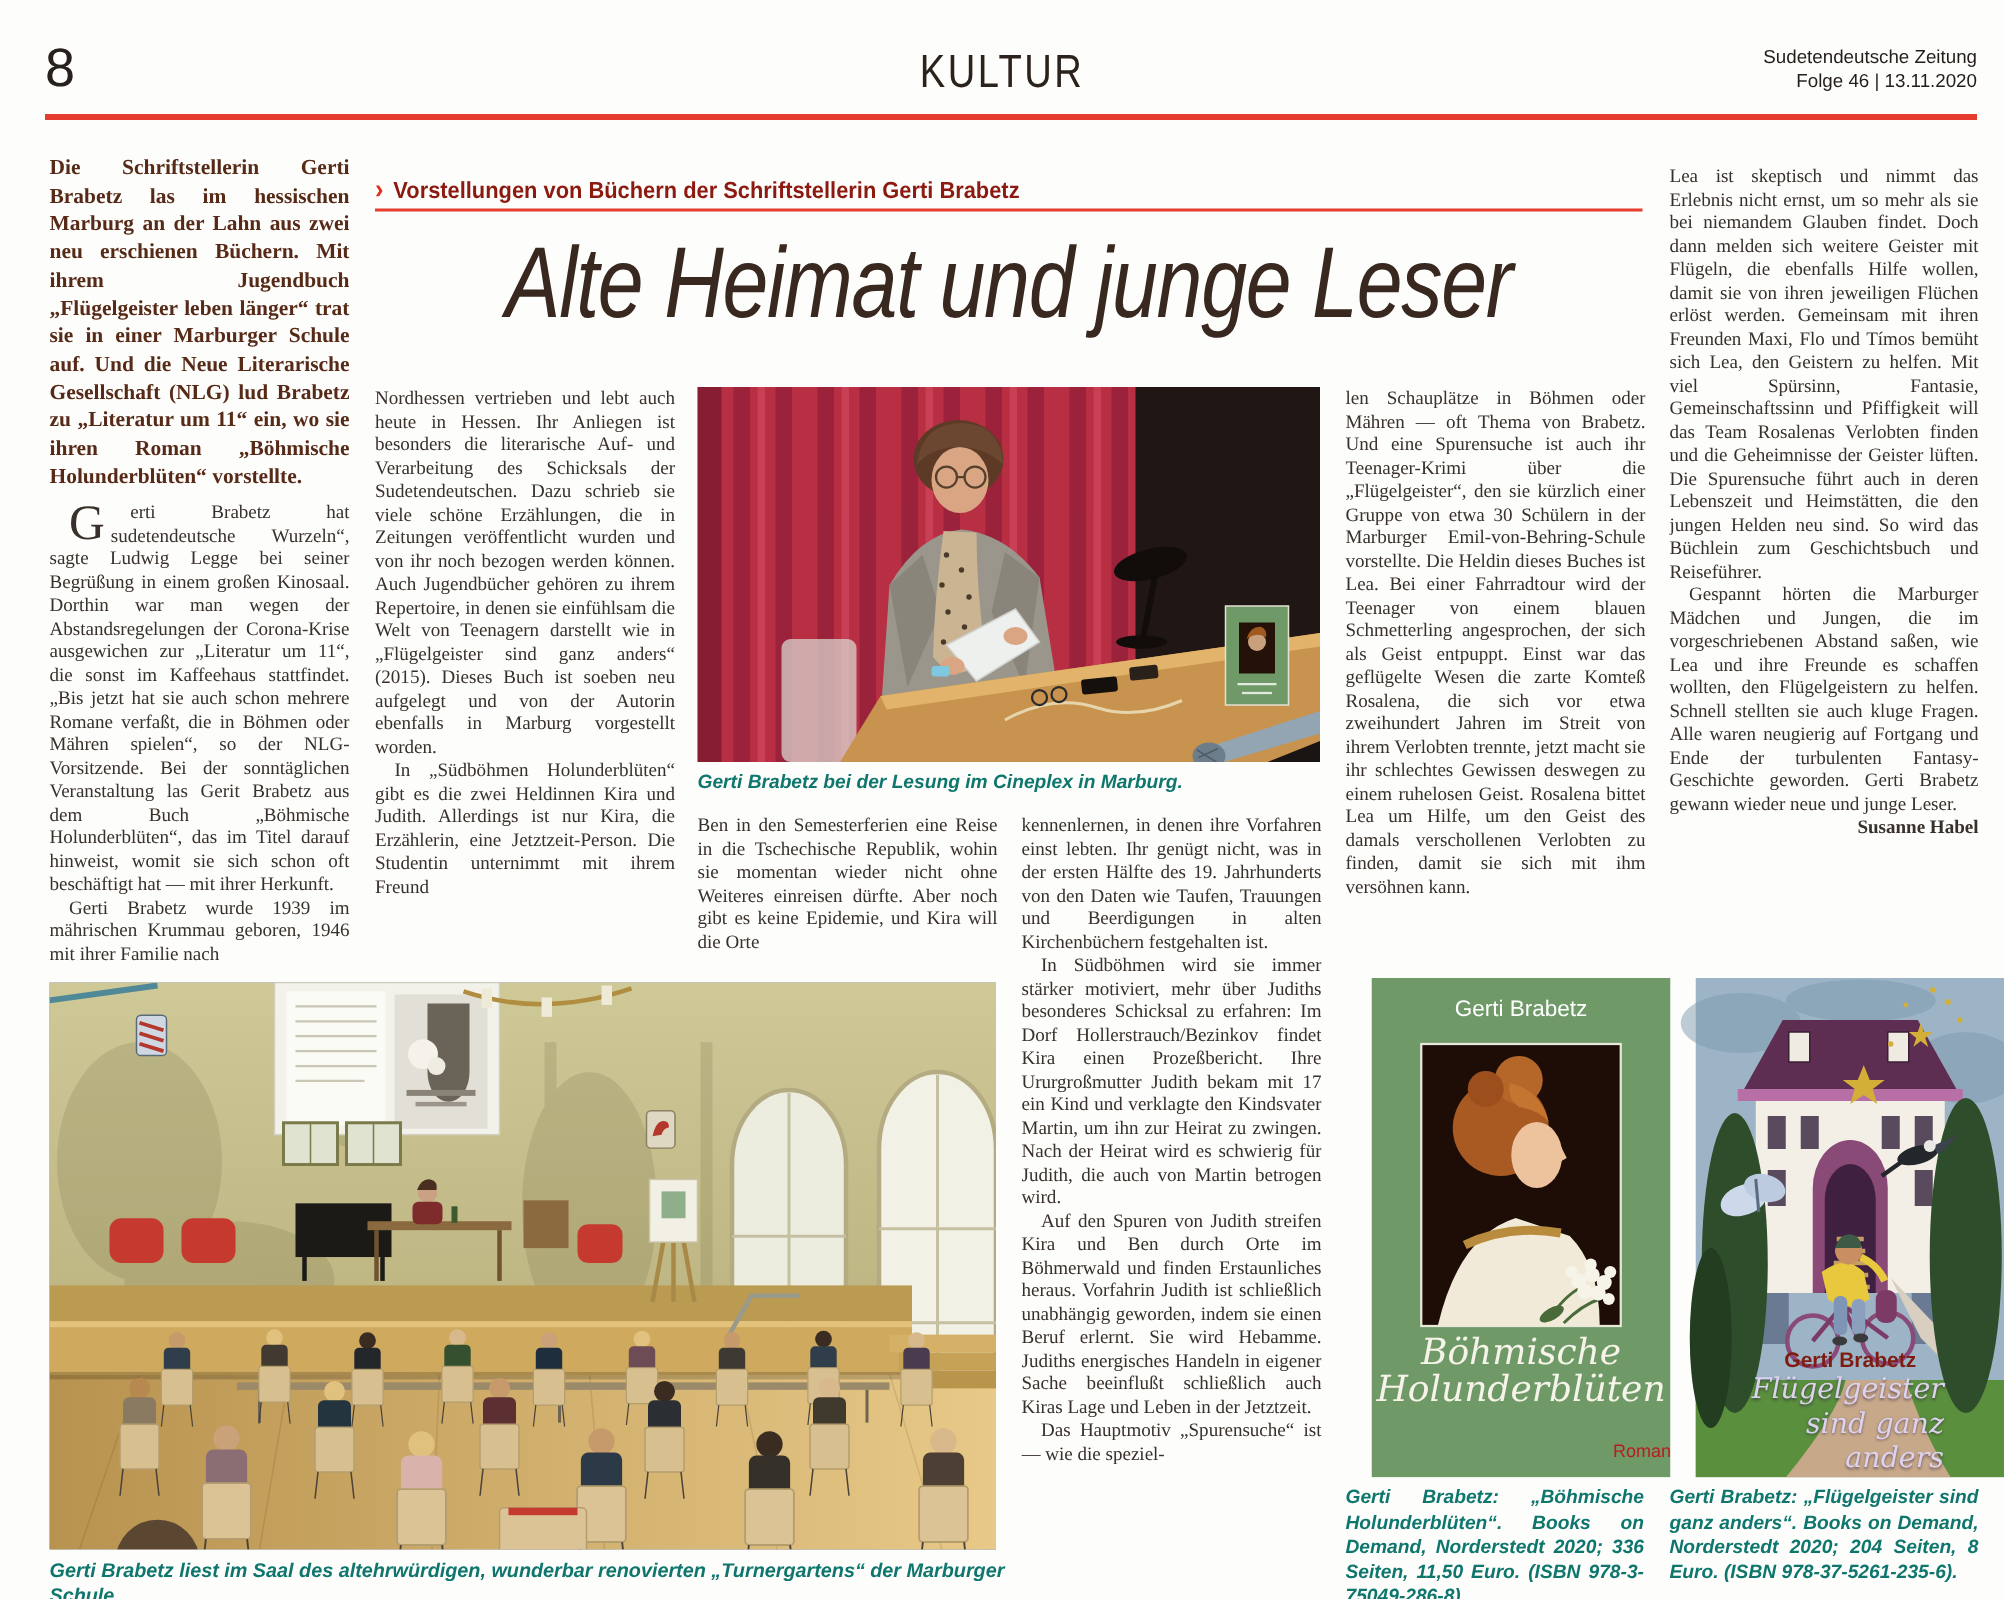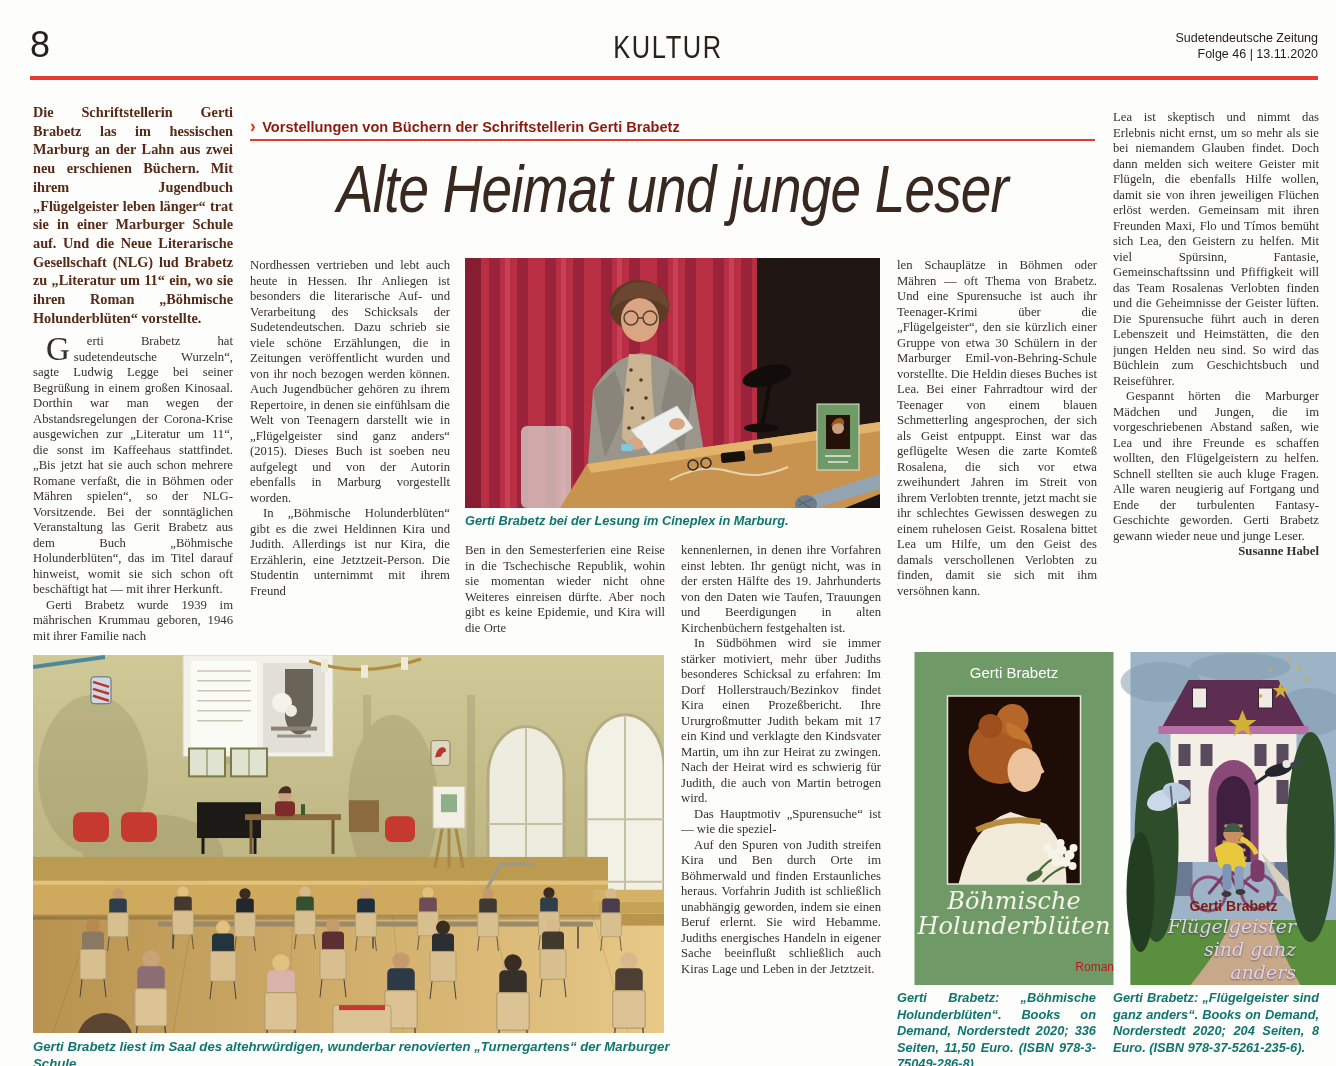--- a/index.html
+++ b/index.html
@@ -86,32 +86,32 @@
 <h1 class="abs headline" style="margin:0;">Alte Heimat und junge Leser</h1>
 
 <div class="col col1">
   <p class="lede">Die Schriftstellerin Gerti Brabetz las im hessischen Marburg an der Lahn aus zwei neu erschienen Büchern. Mit ihrem Jugendbuch „Flügelgeister leben länger“ trat sie in einer Marburger Schule auf. Und die Neue Literarische Gesellschaft (NLG) lud Brabetz zu „Literatur um 11“ ein, wo sie ihren Roman „Böhmische Holunderblüten“ vorstellte.</p>
   <p><span class="dropcap">G</span><span>erti Brabetz hat sudetendeutsche Wurzeln“, sagte Ludwig Legge bei seiner Begrüßung in einem großen Kinosaal. Dorthin war man wegen der Abstandsregelungen der Corona-Krise ausgewichen zur „Literatur um 11“, die sonst im Kaffeehaus stattfindet. „Bis jetzt hat sie auch schon mehrere Romane verfaßt, die in Böhmen oder Mähren spielen“, so der NLG-Vorsitzende. Bei der sonntäglichen Veranstaltung las Gerit Brabetz aus dem Buch „Böhmische Holunderblüten“, das im Titel darauf hinweist, womit sie sich schon oft beschäftigt hat — mit ihrer Herkunft.</span></p>
   <p>Gerti Brabetz wurde 1939 im mährischen Krummau geboren, 1946 mit ihrer Familie nach</p>
 </div>
 
 <div class="col col2">
   <p>Nordhessen vertrieben und lebt auch heute in Hessen. Ihr Anliegen ist besonders die literarische Auf- und Verarbeitung des Schicksals der Sudetendeutschen. Dazu schrieb sie viele schöne Erzählungen, die in Zeitungen veröffentlicht wurden und von ihr noch bezogen werden können. Auch Jugendbücher gehören zu ihrem Repertoire, in denen sie einfühlsam die Welt von Teenagern darstellt wie in „Flügelgeister sind ganz anders“ (2015). Dieses Buch ist soeben neu aufgelegt und von der Autorin ebenfalls in Marburg vorgestellt worden.</p>
-  <p>In „Böhmische Holunderblüten“ gibt es die zwei Heldinnen Kira und Judith. Allerdings ist nur Kira, die Erzählerin, eine Jetztzeit-Person. Die Studentin unternimmt mit ihrem Freund</p>
+  <p>In „Südböhmen Holunderblüten“ gibt es die zwei Heldinnen Kira und Judith. Allerdings ist nur Kira, die Erzählerin, eine Jetztzeit-Person. Die Studentin unternimmt mit ihrem Freund</p>
 </div>
 
 <div class="col col3">
   <p>Ben in den Semesterferien eine Reise in die Tschechische Republik, wohin sie momentan wieder nicht ohne Weiteres einreisen dürfte. Aber noch gibt es keine Epidemie, und Kira will die Orte</p>
 </div>
 
 <div class="col col4">
   <p>kennenlernen, in denen ihre Vorfahren einst lebten. Ihr genügt nicht, was in der ersten Hälfte des 19. Jahrhunderts von den Daten wie Taufen, Trauungen und Beerdigungen in alten Kirchenbüchern festgehalten ist.</p>
   <p>In Südböhmen wird sie immer stärker motiviert, mehr über Judiths besonderes Schicksal zu erfahren: Im Dorf Hollerstrauch/Bezinkov findet Kira einen Prozeßbericht. Ihre Ururgroßmutter Judith bekam mit 17 ein Kind und verklagte den Kindsvater Martin, um ihn zur Heirat zu zwingen. Nach der Heirat wird es schwierig für Judith, die auch von Martin betrogen wird.</p>
+  <p>Auf den Spuren von Judith streifen Kira und Ben durch Orte im Böhmerwald und finden Erstaunliches heraus. Vorfahrin Judith ist schließlich unabhängig geworden, indem sie einen Beruf erlernt. Sie wird Hebamme. Judiths energisches Handeln in eigener Sache beeinflußt schließlich auch Kiras Lage und Leben in der Jetztzeit.</p>
   <p>Das Hauptmotiv „Spurensuche“ ist — wie die speziel-</p>
-  <p>Auf den Spuren von Judith streifen Kira und Ben durch Orte im Böhmerwald und finden Erstaunliches heraus. Vorfahrin Judith ist schließlich unabhängig geworden, indem sie einen Beruf erlernt. Sie wird Hebamme. Judiths energisches Handeln in eigener Sache beeinflußt schließlich auch Kiras Lage und Leben in der Jetztzeit.</p>
 </div>
 
 <div class="col col5">
   <p>len Schauplätze in Böhmen oder Mähren — oft Thema von Brabetz. Und eine Spurensuche ist auch ihr Teenager-Krimi über die „Flügelgeister“, den sie kürzlich einer Gruppe von etwa 30 Schülern in der Marburger Emil-von-Behring-Schule vorstellte. Die Heldin dieses Buches ist Lea. Bei einer Fahrradtour wird der Teenager von einem blauen Schmetterling angesprochen, der sich als Geist entpuppt. Einst war das geflügelte Wesen die zarte Komteß Rosalena, die sich vor etwa zweihundert Jahren im Streit von ihrem Verlobten trennte, jetzt macht sie ihr schlechtes Gewissen deswegen zu einem ruhelosen Geist. Rosalena bittet Lea um Hilfe, um den Geist des damals verschollenen Verlobten zu finden, damit sie sich mit ihm versöhnen kann.</p>
 </div>
 
 <div class="col col6">
   <p>Lea ist skeptisch und nimmt das Erlebnis nicht ernst, um so mehr als sie bei niemandem Glauben findet. Doch dann melden sich weitere Geister mit Flügeln, die ebenfalls Hilfe wollen, damit sie von ihren jeweiligen Flüchen erlöst werden. Gemeinsam mit ihren Freunden Maxi, Flo und Tímos bemüht sich Lea, den Geistern zu helfen. Mit viel Spürsinn, Fantasie, Gemeinschaftssinn und Pfiffigkeit will das Team Rosalenas Verlobten finden und die Geheimnisse der Geister lüften. Die Spurensuche führt auch in deren Lebenszeit und Heimstätten, die den jungen Helden neu sind. So wird das Büchlein zum Geschichtsbuch und Reiseführer.</p>
   <p><span>Gespannt hörten die Marburger Mädchen und Jungen, die im vorgeschriebenen Abstand saßen, wie Lea und ihre Freunde es schaffen wollten, den Flügelgeistern zu helfen. Schnell stellten sie auch kluge Fragen. Alle waren neugierig auf Fortgang und Ende der turbulenten Fantasy-Geschichte geworden. Gerti Brabetz gewann wieder neue und junge Leser.</span> <span class="sig">Susanne Habel</span></p>
 </div>

